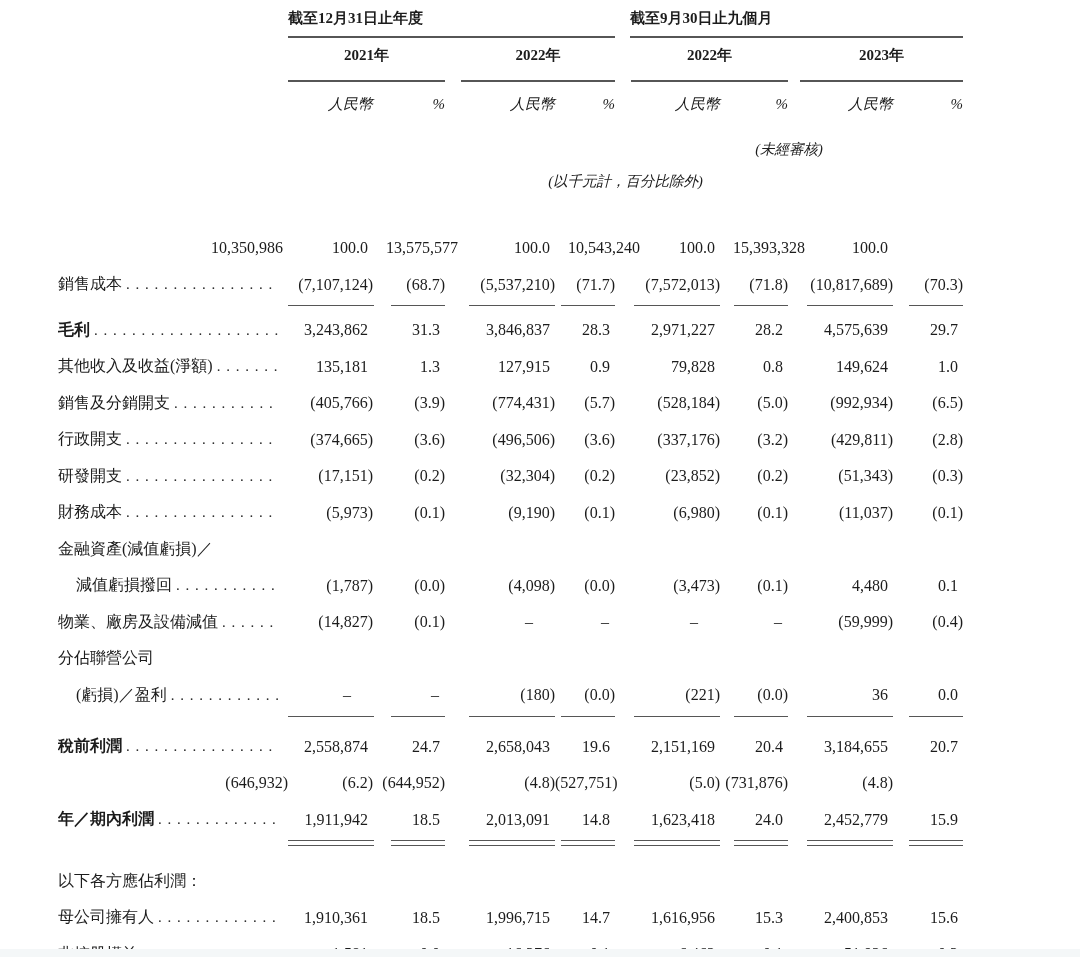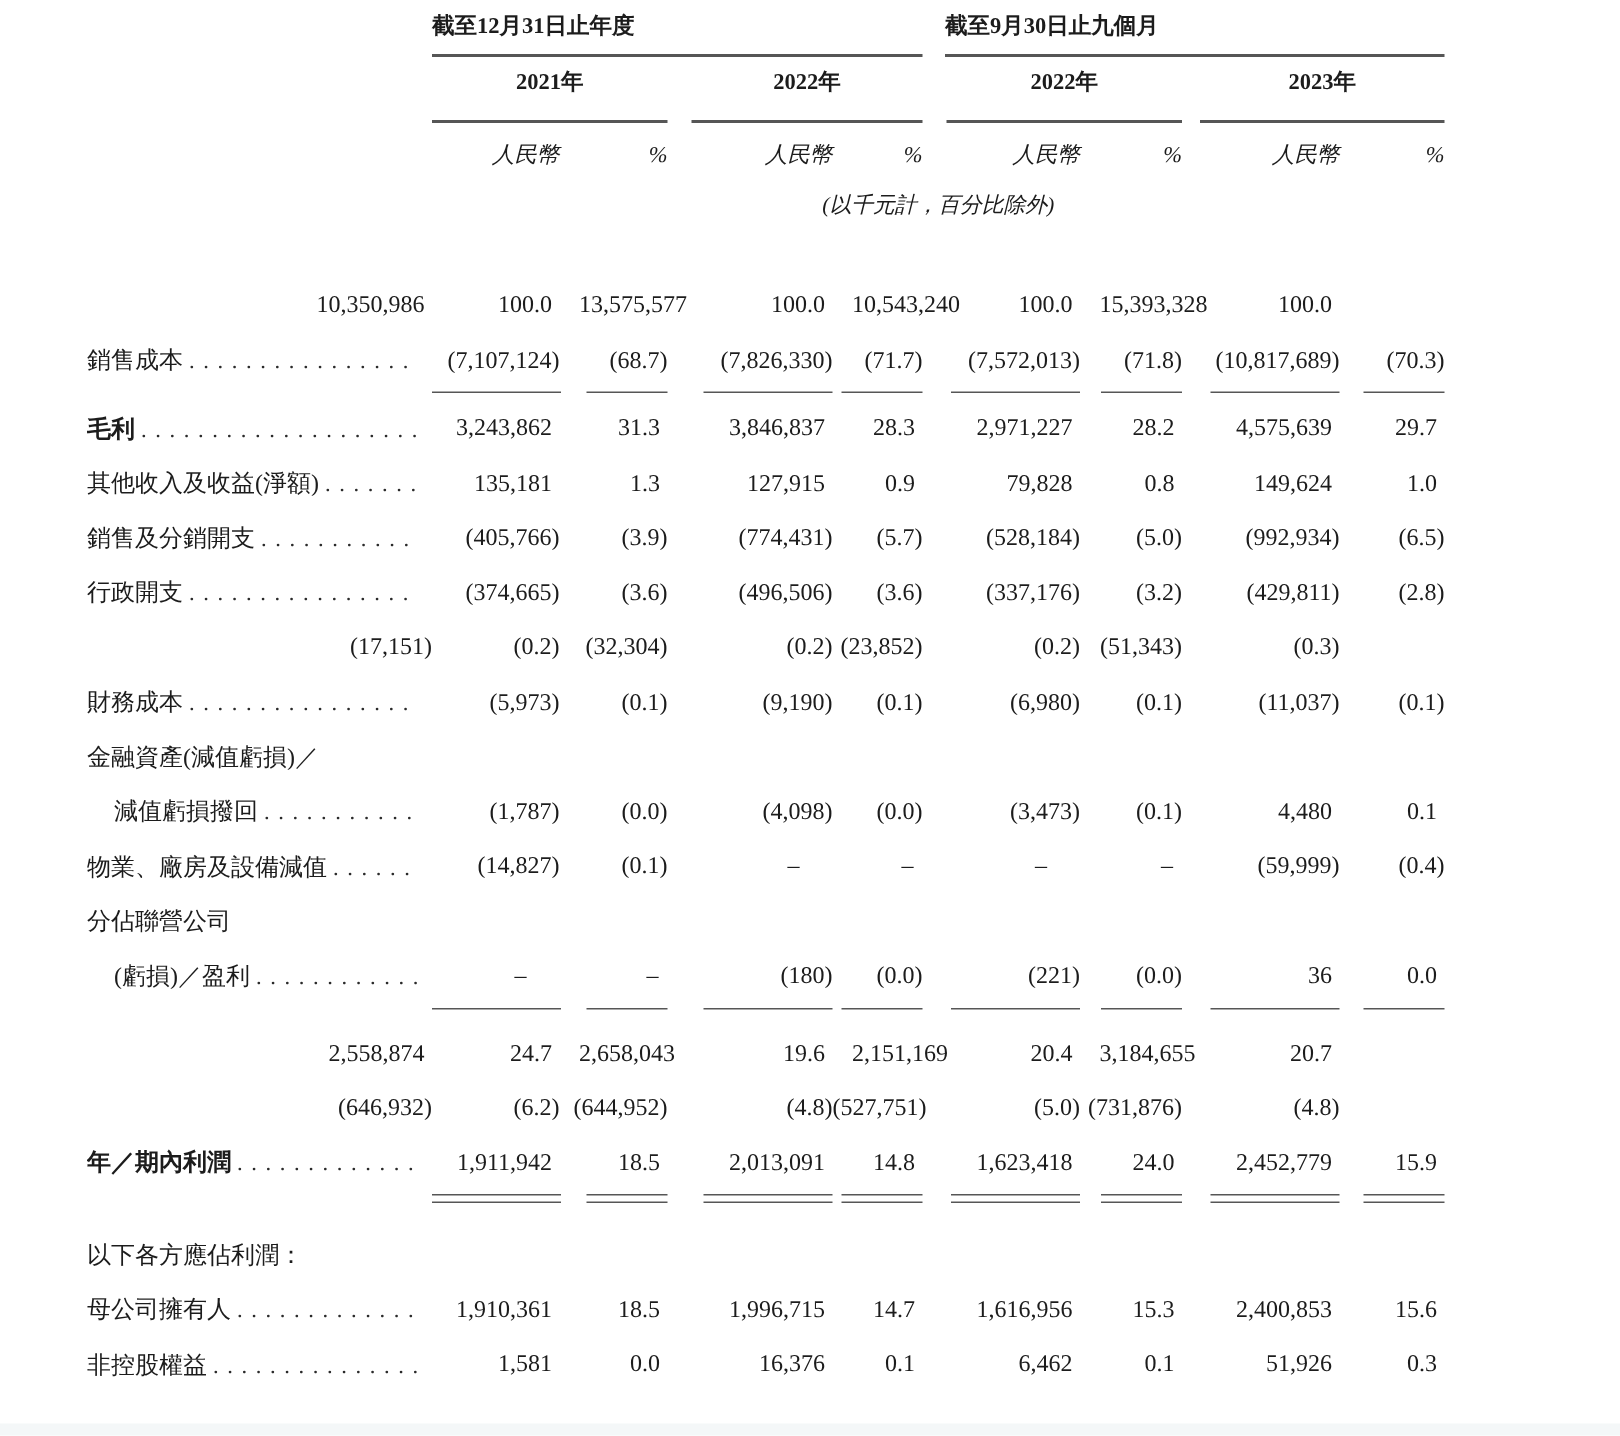--- a/index.html
+++ b/index.html
@@ -90,20 +90,23 @@
       <div class="hcur">人民幣</div>
       <div class="hcur">%</div>
       <div class="hcur">人民幣</div>
       <div class="hcur">%</div>
       <div class="hcur">人民幣</div>
       <div class="hcur">%</div>
       <div class="hcur">人民幣</div>
       <div class="hcur">%</div>
     </div>
 
+    <div class="grid hnote1-row">
+      <div class="hnote-unaudited">(未經審核)</div>
+    </div>
 
     <div class="grid hnote2-row">
       <div class="hnote-units">(以千元計，百分比除外)</div>
     </div>
 
     <div class="tbody">
         <div class="grid row">
   <div class="cell"><span class="np">10,350,986</span></div>
           <div class="cell"><span class="np">100.0</span></div>
           <div class="cell"><span class="np">13,575,577</span></div>
@@ -113,21 +116,21 @@
           <div class="cell"><span class="np">15,393,328</span></div>
           <div class="cell"><span class="np">100.0</span></div>
         </div>
         <div class="grid row">
     <div class="lbl">
       <span class="lbl-text">銷售成本</span>
       <span class="leader"></span>
     </div>
   <div class="cell"><span>(7,107,124)</span></div>
           <div class="cell"><span>(68.7)</span></div>
-          <div class="cell"><span>(7,826,330)</span></div>
+          <div class="cell"><span>(5,537,210)</span></div>
           <div class="cell"><span>(71.7)</span></div>
           <div class="cell"><span>(7,572,013)</span></div>
           <div class="cell"><span>(71.8)</span></div>
           <div class="cell"><span>(10,817,689)</span></div>
           <div class="cell"><span>(70.3)</span></div>
         </div>
         <div class="grid rule-row">
           <div></div>
           <div>
             <span class="rule single w-rmb"></span>
@@ -204,20 +207,24 @@
   <div class="cell"><span>(374,665)</span></div>
           <div class="cell"><span>(3.6)</span></div>
           <div class="cell"><span>(496,506)</span></div>
           <div class="cell"><span>(3.6)</span></div>
           <div class="cell"><span>(337,176)</span></div>
           <div class="cell"><span>(3.2)</span></div>
           <div class="cell"><span>(429,811)</span></div>
           <div class="cell"><span>(2.8)</span></div>
         </div>
         <div class="grid row">
+    <div class="lbl">
+      <span class="lbl-text">研發開支</span>
+      <span class="leader"></span>
+    </div>
   <div class="cell"><span>(17,151)</span></div>
           <div class="cell"><span>(0.2)</span></div>
           <div class="cell"><span>(32,304)</span></div>
           <div class="cell"><span>(0.2)</span></div>
           <div class="cell"><span>(23,852)</span></div>
           <div class="cell"><span>(0.2)</span></div>
           <div class="cell"><span>(51,343)</span></div>
           <div class="cell"><span>(0.3)</span></div>
         </div>
         <div class="grid row">
@@ -325,20 +332,24 @@
             <span class="rule single w-pct"></span>
           </div>
           <div>
             <span class="rule single w-rmb"></span>
           </div>
           <div>
             <span class="rule single w-pct"></span>
           </div>
         </div>
         <div class="grid row bold gap6">
+    <div class="lbl">
+      <span class="lbl-text">稅前利潤</span>
+      <span class="leader"></span>
+    </div>
   <div class="cell"><span class="np">2,558,874</span></div>
           <div class="cell"><span class="np">24.7</span></div>
           <div class="cell"><span class="np">2,658,043</span></div>
           <div class="cell"><span class="np">19.6</span></div>
           <div class="cell"><span class="np">2,151,169</span></div>
           <div class="cell"><span class="np">20.4</span></div>
           <div class="cell"><span class="np">3,184,655</span></div>
           <div class="cell"><span class="np">20.7</span></div>
         </div>
         <div class="grid row">

